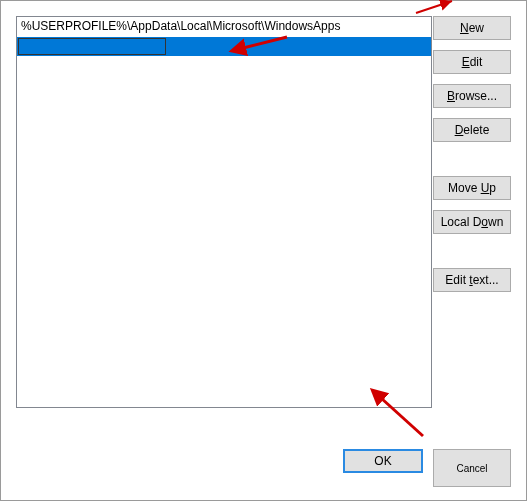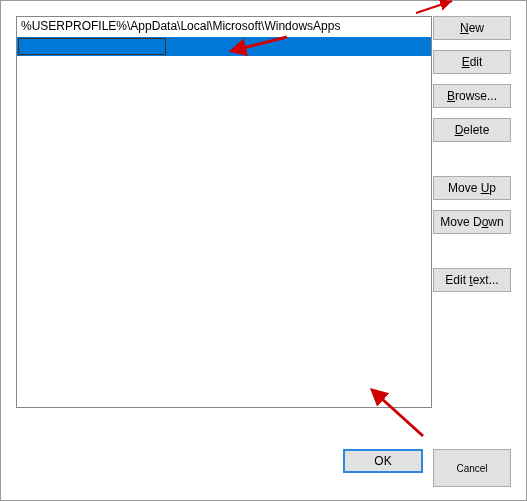--- a/index.html
+++ b/index.html
@@ -173,21 +173,21 @@
       <div class="list-item"></div>
     </div>
 
     <div class="btn-col">
       <button class="btn"><span class="u">N</span><span>ew</span></button>
       <button class="btn"><span class="u">E</span><span>dit</span></button>
       <button class="btn"><span class="u">B</span><span>rowse...</span></button>
       <button class="btn"><span class="u">D</span><span>elete</span></button>
       <div class="spacer-sm"></div>
       <button class="btn"><span>Move </span><span class="u">U</span><span>p</span></button>
-      <button class="btn"><span>Move D</span><span class="u">o</span><span>wn</span></button>
+      <button class="btn"><span>Local D</span><span class="u">o</span><span>wn</span></button>
       <div class="spacer-md"></div>
       <button class="btn"><span>Edit </span><span class="u">t</span><span>ext...</span></button>
     </div>
 
     <div class="arrow" style="left:238px; top:33px;">
       <svg width="50" height="18">
         <defs>
             <marker id="ah1" markerWidth="8" markerHeight="8" refX="1" refY="3" orient="auto">
               <polygon points="0 0, 6 3, 0 6" fill="#d00000"></polygon>
             </marker>

